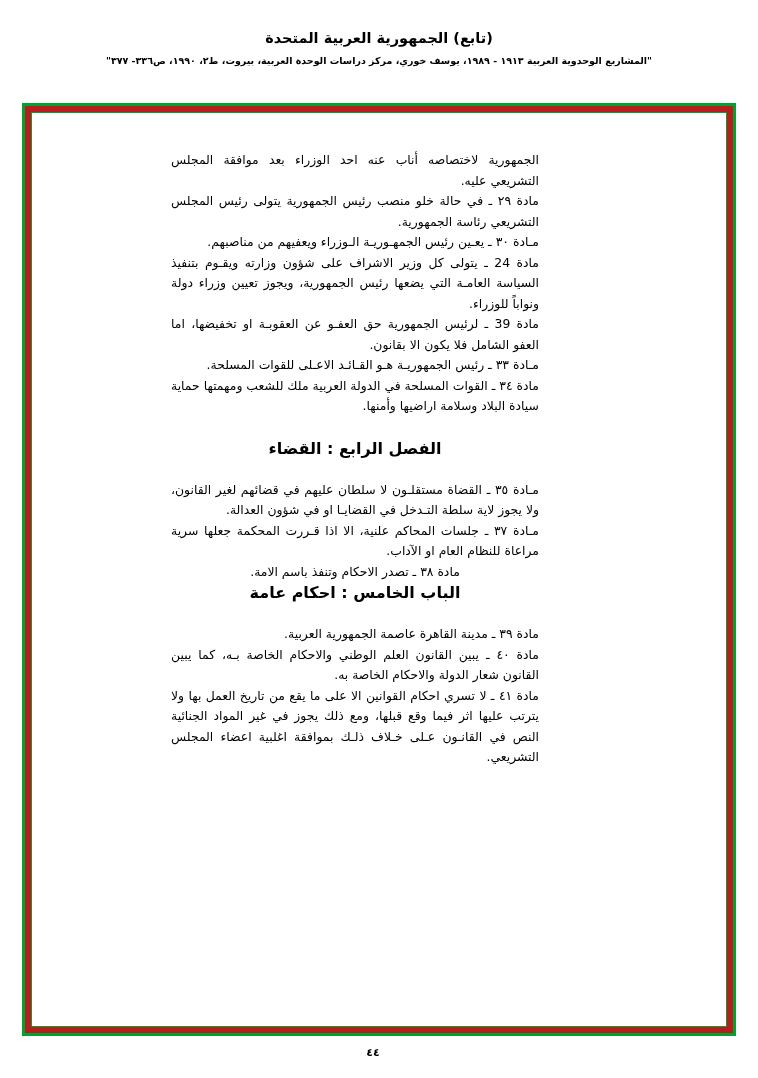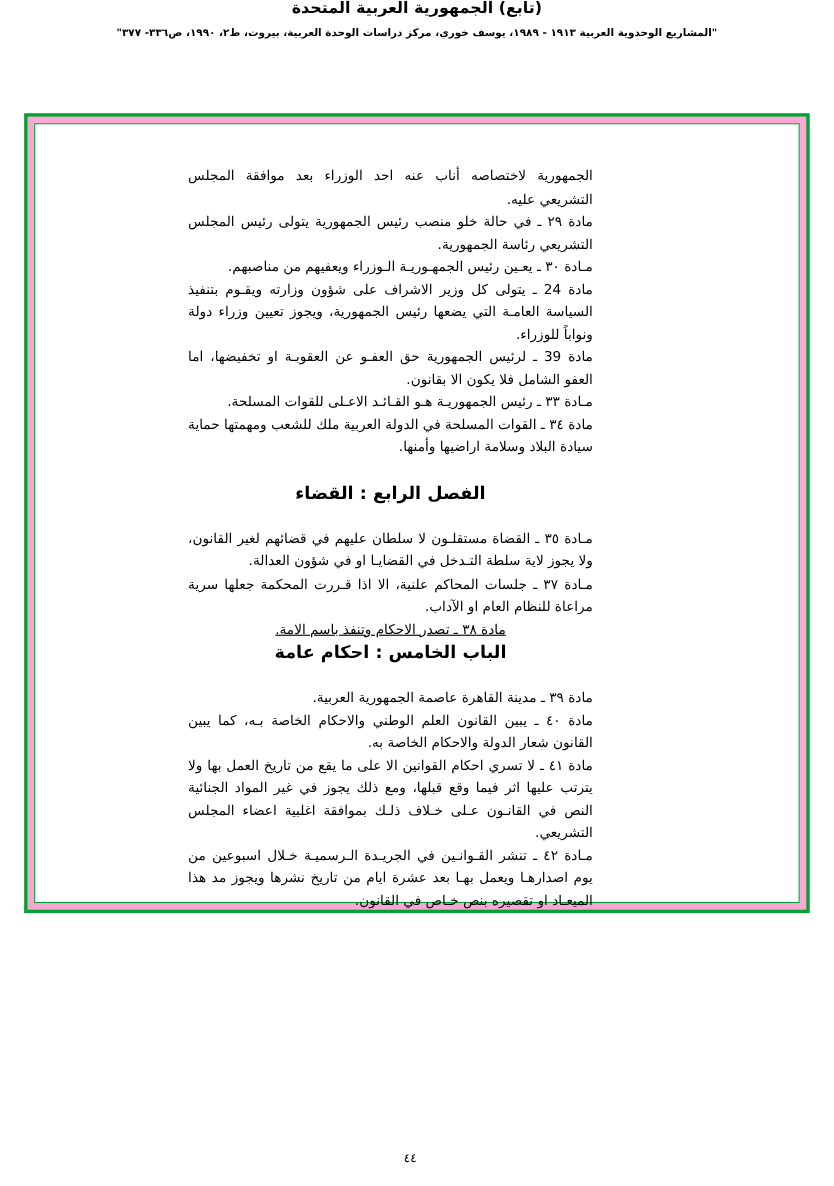--- a/index.html
+++ b/index.html
@@ -12,44 +12,45 @@
     width: 758px;
     height: 1078px;
     background: #ffffff;
     font-family: "DejaVu Sans", "Liberation Sans", sans-serif;
     color: #000000;
     box-sizing: border-box;
     overflow: hidden;
   }
   .header {
     text-align: center;
+    padding-top: 30px;
   }
   .header-title {
     font-size: 14.5px;
     font-weight: bold;
     letter-spacing: 0px;
     color: #000;
     direction: rtl;
   }
   .header-source {
     font-size: 9.5px;
     font-weight: bold;
     margin-top: 9px;
     color: #000;
     direction: rtl;
   }
   .frame {
     position: absolute;
     top: 103px;
     right: 22px;
     left: 22px;
-    height: 727px;
+    height: 933px;
     border: 3px solid #00a331;
     box-sizing: border-box;
-    background: #f9a8d4;
+    background: #b91c1c;
   }
   .frame-inner {
     position: absolute;
     top: 6px;
     right: 6px;
     left: 6px;
     bottom: 6px;
     border: 1px solid #00a331;
     box-sizing: border-box;
     background: #fff;
@@ -68,21 +69,20 @@
     line-height: 20.5px;
     margin: 0;
     text-align: justify;
     text-align-last: right;
     direction: rtl;
   }
   .para.center {
     text-align: left;
     text-align-last: center;
     font-weight: bold;
-    text-decoration: underline;
   }
   .para.right-inset {
     text-align: left;
     text-align-last: right;
   }
   .heading {
     font-size: 16px;
     font-weight: bold;
     text-align: center;
     text-align-last: center;
@@ -90,21 +90,21 @@
     line-height: 21px;
   }
   .gap-big { height: 21px; }
   .page-number {
     position: absolute;
     left: 0;
     right: 12px;
     top: 1046px;
     text-align: center;
     font-size: 11px;
-    font-weight: normal;
+    font-weight: bold;
     letter-spacing: 1px;
   }
 </style>
 </head>
 <body>
 
 <div class="page">
 
   <div class="header">
     <div class="header-title">(تابع) الجمهورية العربية المتحدة</div>
@@ -134,20 +134,19 @@
       <p class="para">مـادة ٣٧ ـ جلسات المحاكم علنية، الا اذا قـررت المحكمة جعلها سرية مراعاة للنظام العام او الآداب.</p>
       <p class="para center" style="font-weight:normal;">مادة ٣٨ ـ تصدر الاحكام وتنفذ باسم الامة.</p>
 
       <p class="heading">الباب الخامس : احكام عامة</p>
 
       <div class="gap-big"></div>
 
       <p class="para right-inset">مادة ٣٩ ـ مدينة القاهرة عاصمة الجمهورية العربية.</p>
       <p class="para">مادة ٤٠ ـ يبين القانون العلم الوطني والاحكام الخاصة بـه، كما يبين القانون شعار الدولة والاحكام الخاصة به.</p>
       <p class="para">مادة ٤١ ـ لا تسري احكام القوانين الا على ما يقع من تاريخ العمل بها ولا يترتب عليها اثر فيما وقع قبلها، ومع ذلك يجوز في غير المواد الجنائية النص في القانـون عـلى خـلاف ذلـك بموافقة اغلبية اعضاء المجلس التشريعي.</p>
-      <p class="para">مـادة ٤٢ ـ تنشر القـوانـين في الجريـدة الـرسميـة خـلال اسبوعين من يوم اصدارهـا ويعمل بهـا بعد عشرة ايام من تاريخ نشرها ويجوز مد هذا الميعـاد او تقصيره بنص خـاص في القانون.</p>
 
     </div>
   </div>
 
   <div class="page-number">٤٤</div>
 
 </div>
 
 </body></html>

